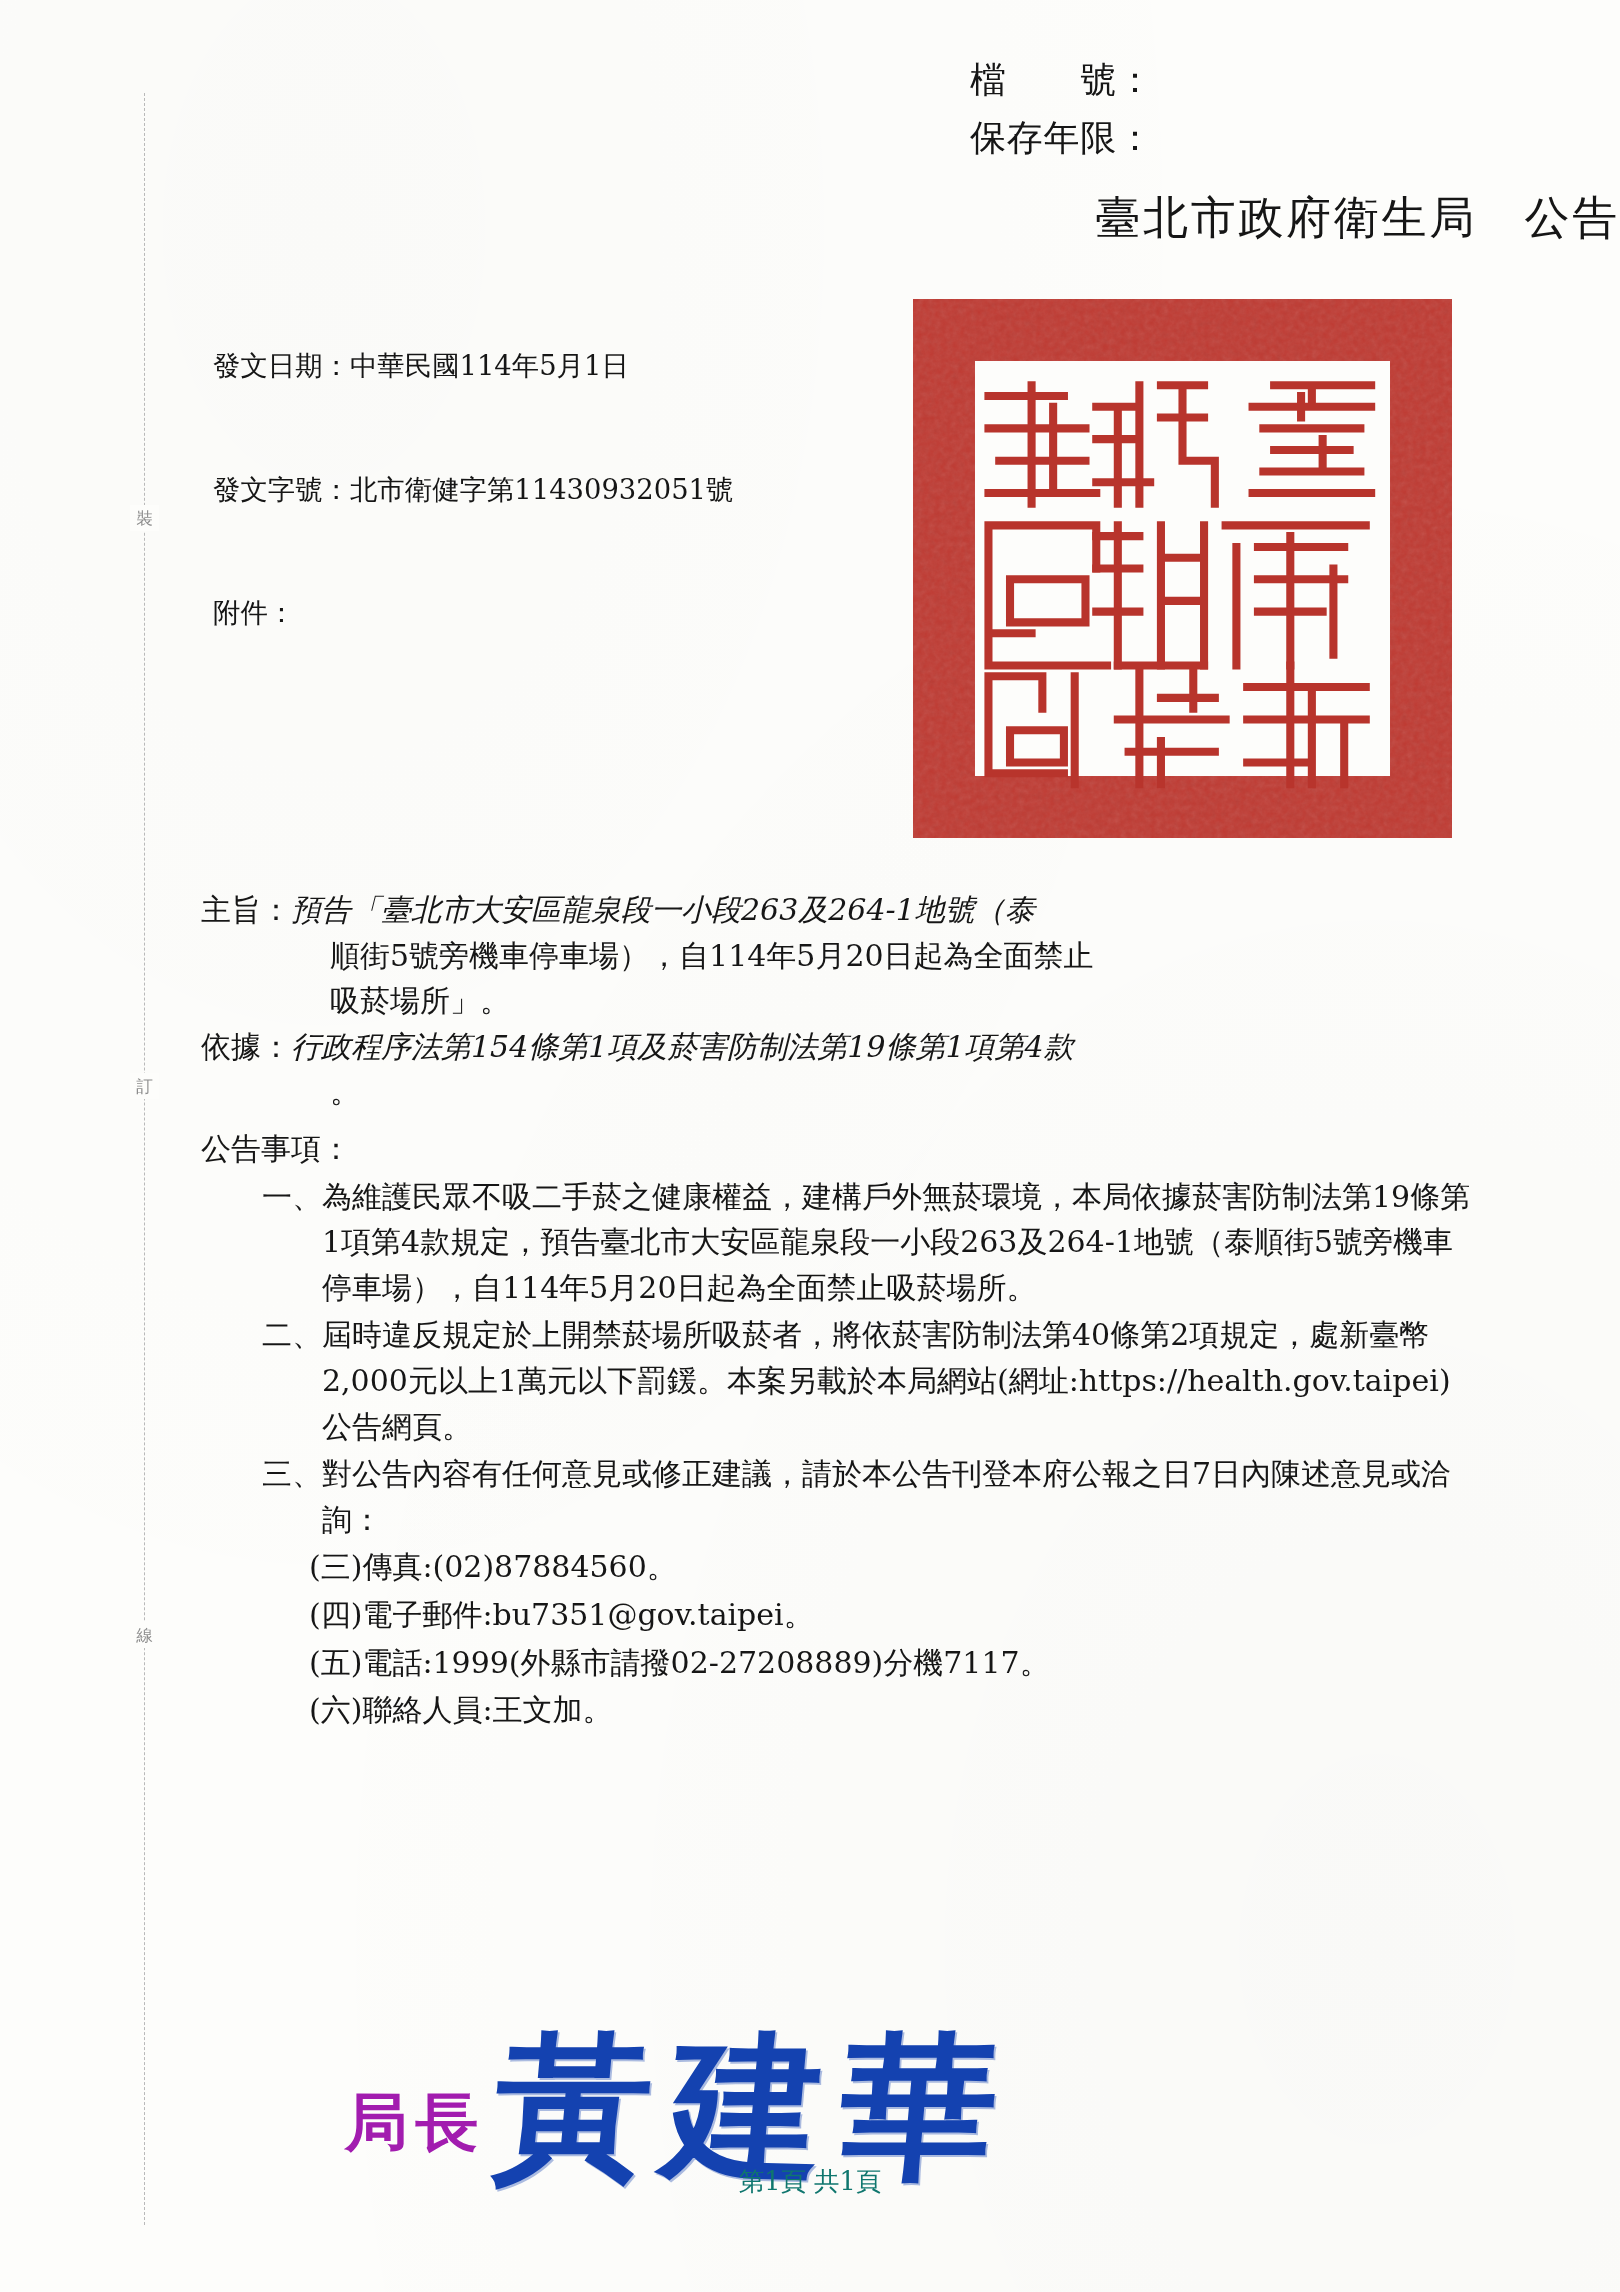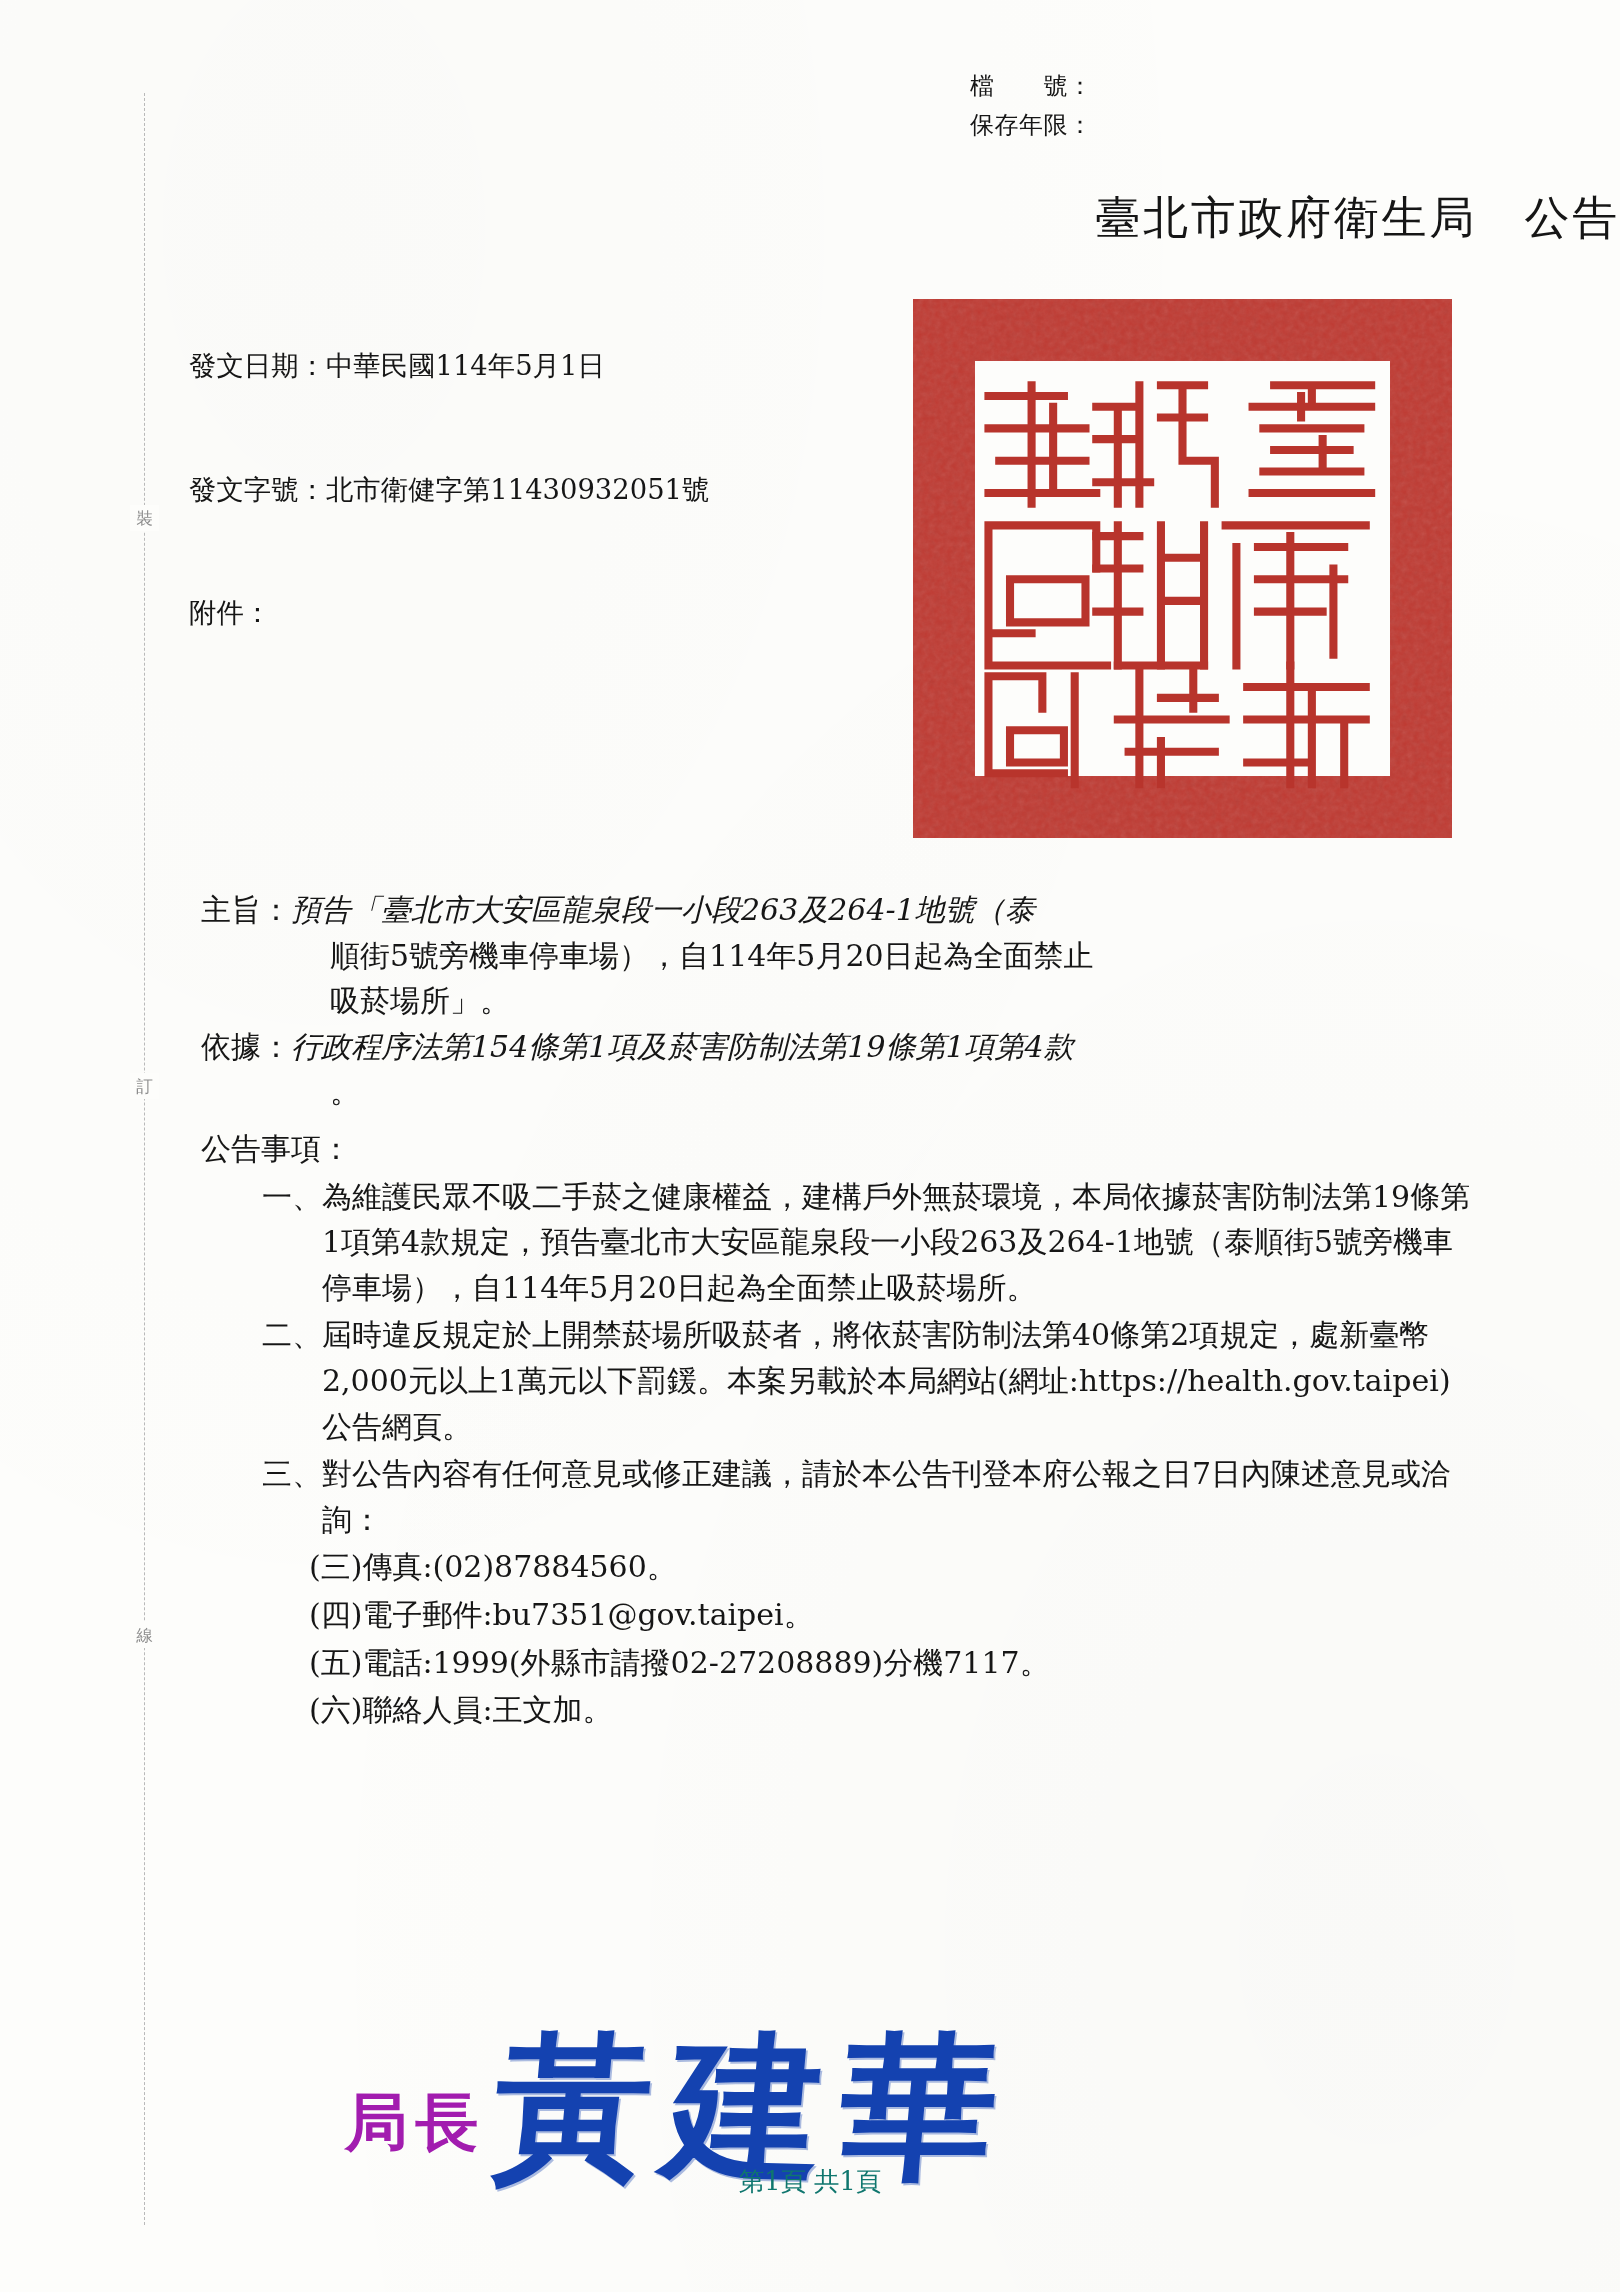--- a/index.html
+++ b/index.html
@@ -65,44 +65,43 @@
   }
   .binding-line .bchar.c1 { top: 412px; }
   .binding-line .bchar.c2 { top: 980px; }
   .binding-line .bchar.c3 { top: 1529px; }
 
   
   .doc-meta-top {
     position: absolute;
     left: 970px;
     top: 51px;
-    font-size: 24px;
+    font-size: 36px;
     line-height: 1.62;
     letter-spacing: 0.02em;
-    margin-top: 16px;
   }
   .doc-meta-top div { white-space: pre; }
 
   
   .doc-title {
     position: absolute;
     left: 16px;
     right: 0;
     top: 188px;
     text-align: right;
     font-size: 45px;
     font-weight: 400;
     letter-spacing: 0.06em;
     white-space: pre;
   }
 
   
   .issue-meta {
     position: absolute;
-    left: 189px;
+    left: 213px;
     top: 263px;
     font-size: 27.4px;
     line-height: 1.50;
     white-space: pre;
   }
 
   
   .seal-wrap {
     position: absolute;
     left: 913px;

